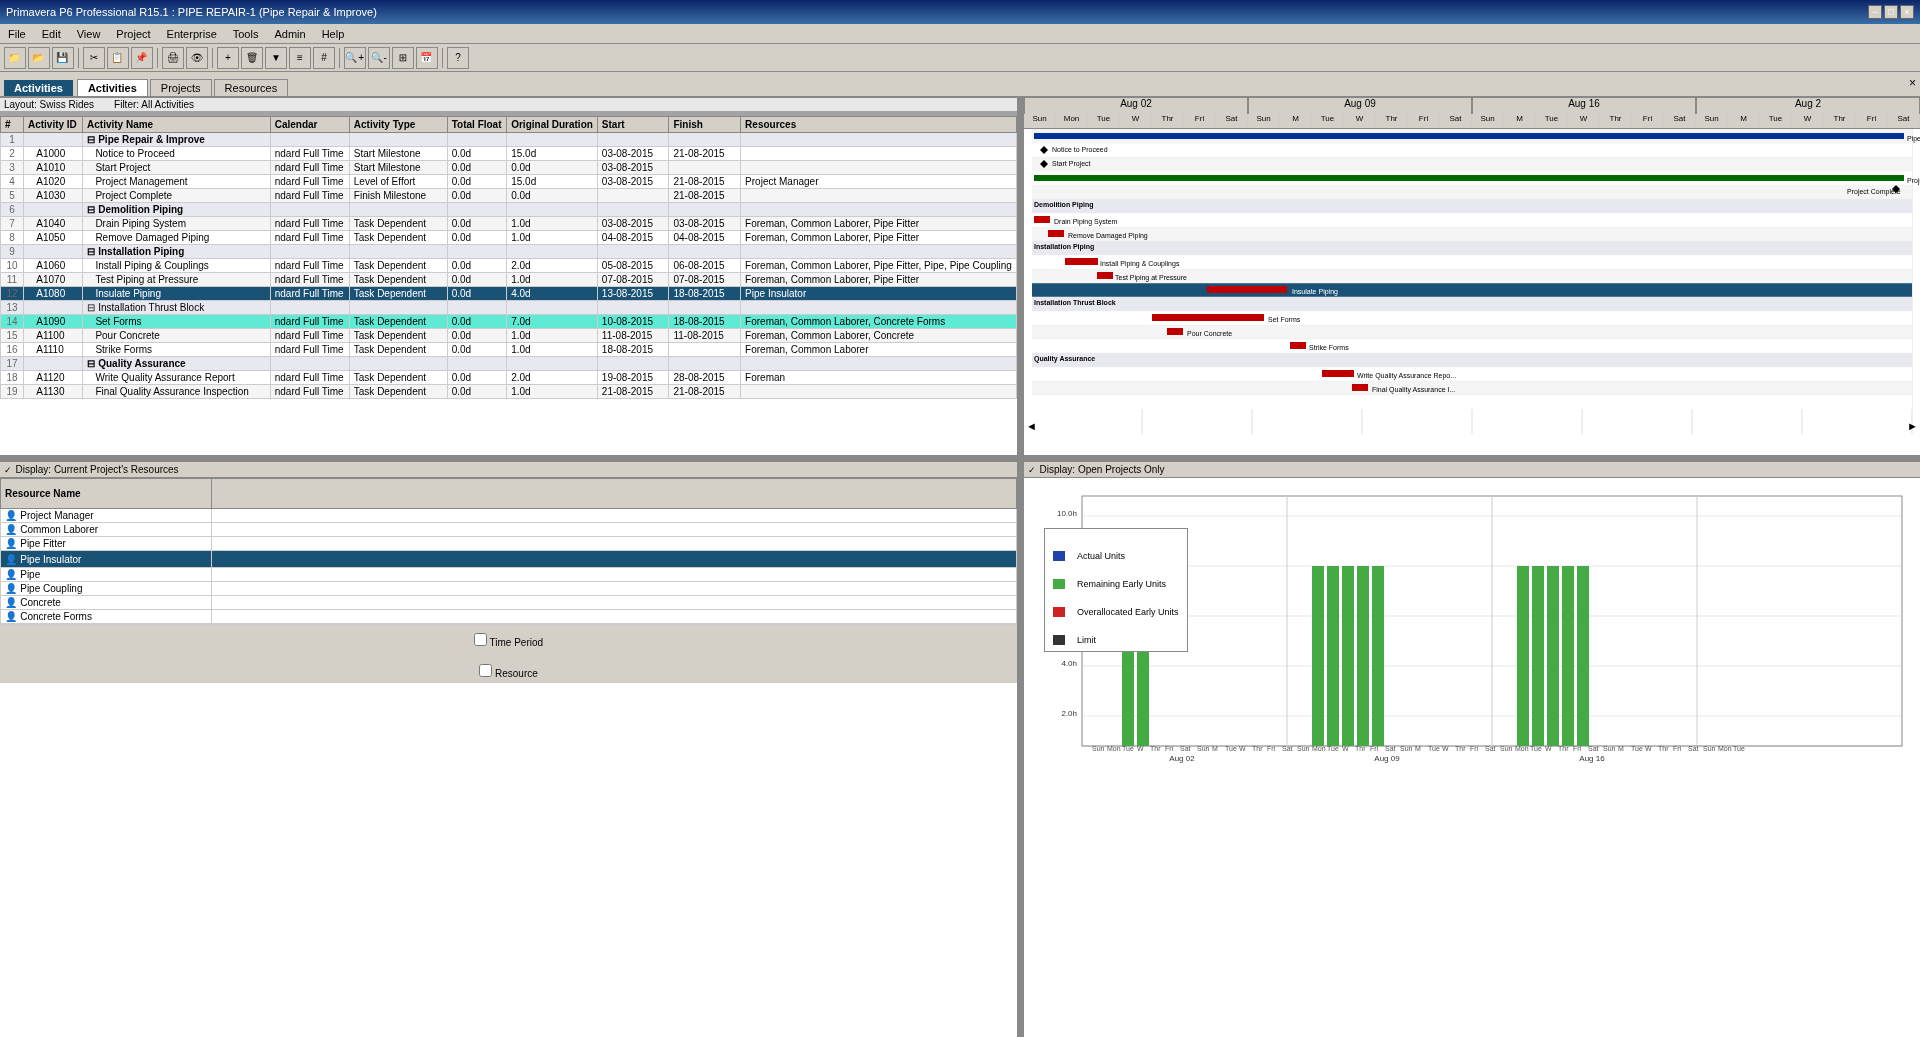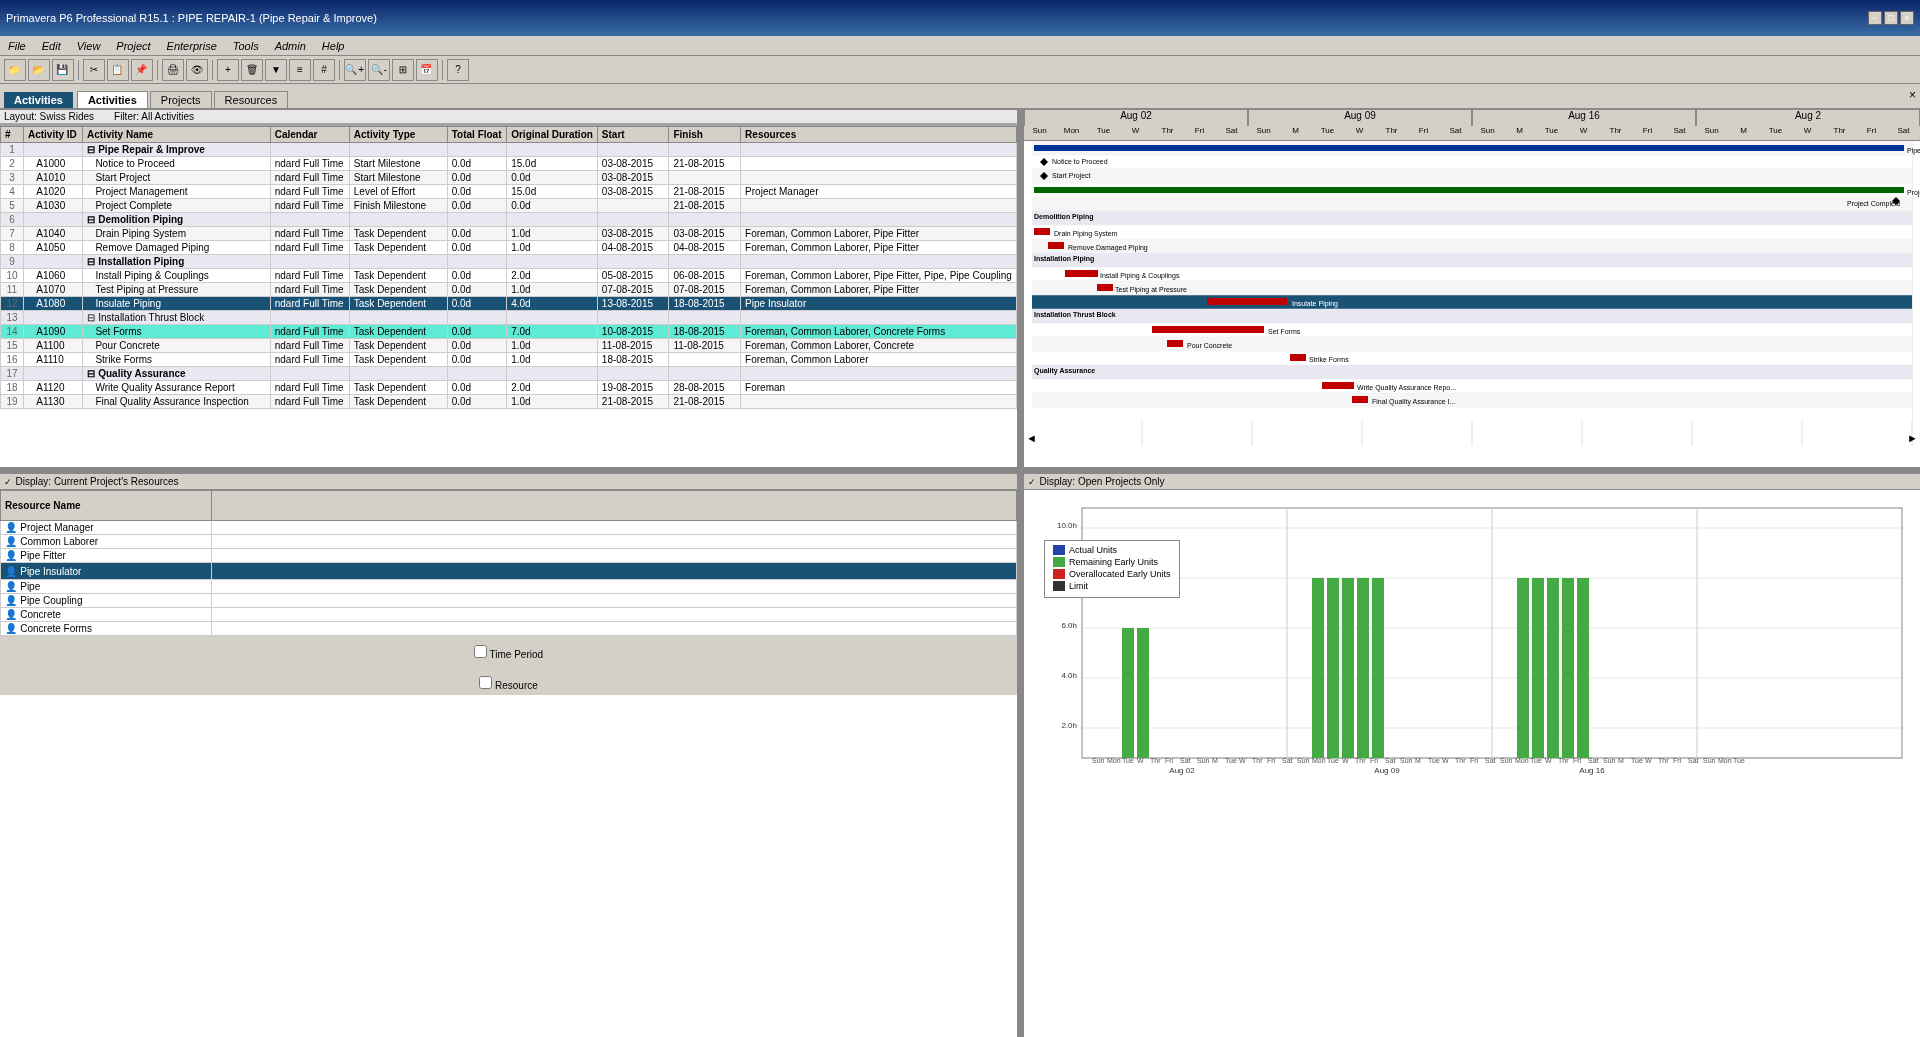--- a/index.html
+++ b/index.html
@@ -7,37 +7,37 @@
     
     
     .title-bar {
       background: linear-gradient(to bottom, #0a246a, #3a6ea5);
       color: white;
       padding: 2px 6px;
       font-size: 11px;
       display: flex;
       justify-content: space-between;
       align-items: center;
-      height: 36px;
+      height: 24px;
     }
     .title-bar-controls { display: flex; gap: 2px; }
     .title-btn { width: 14px; height: 14px; background: #d4d0c8; border: 1px solid #666; font-size: 9px; display: flex; align-items: center; justify-content: center; cursor: pointer; }
 
     
     .menu-bar {
       background: #d4d0c8;
       padding: 1px 4px;
       display: flex;
       gap: 8px;
       font-size: 11px;
       border-bottom: 1px solid #888;
       height: 20px;
       align-items: center;
     }
-    .menu-item { cursor: pointer; padding: 1px 4px; font-style: italic; }
+    .menu-item { cursor: pointer; padding: 1px 4px; }
 
     
     .toolbar {
       background: #d4d0c8;
       padding: 2px 4px;
       display: flex;
       gap: 2px;
       border-bottom: 1px solid #888;
       height: 28px;
       align-items: center;
@@ -100,21 +100,21 @@
       min-width: 1020px;
       overflow: auto;
       border-right: 3px solid #888;
       background: white;
     }
 
     .filter-bar {
       background: #e8e8e8;
       padding: 1px 4px;
       font-size: 10px;
-      border-bottom: 3px solid #a3a3a3;
+      border-bottom: 5px solid #a3a3a3;
       display: flex;
       gap: 20px;
     }
 
     table.activities {
       width: 100%;
       border-collapse: collapse;
       font-size: 10px;
     }
     table.activities th {
@@ -224,21 +224,21 @@
     .legend {
       background: white;
       border: 1px solid #888;
       padding: 4px 8px;
       position: absolute;
       top: 50px;
       left: 20px;
       font-size: 9px;
       z-index: 10;
     }
-    .legend-item { display: flex; align-items: center; gap: 4px; margin-bottom: 2px; }
+    .legend-item { display: flex; align-items: center; gap: 12px; margin-bottom: 2px; margin-top: 18px; }
     .legend-color { width: 12px; height: 10px; }
     .checkbox-row { display: flex; gap: 16px; align-items: center; flex-direction: column; }
 
     .splitter-h {
       height: 4px;
       background: #888;
       cursor: row-resize;
     }
     .splitter-v {
       width: 4px;

